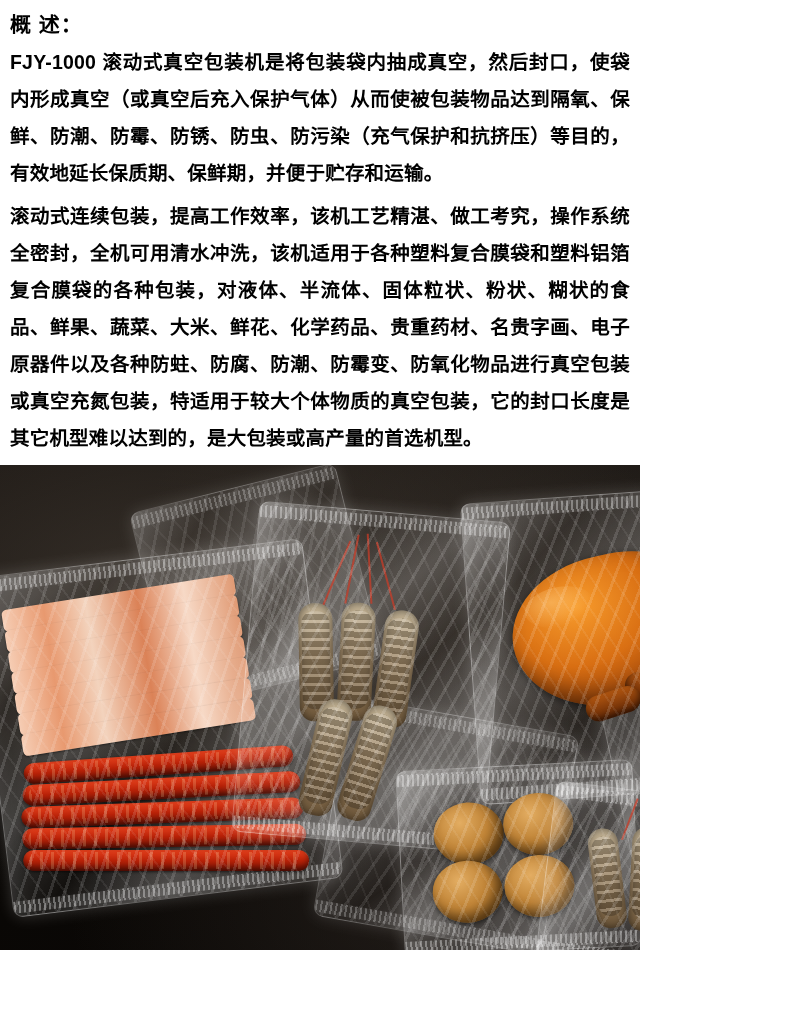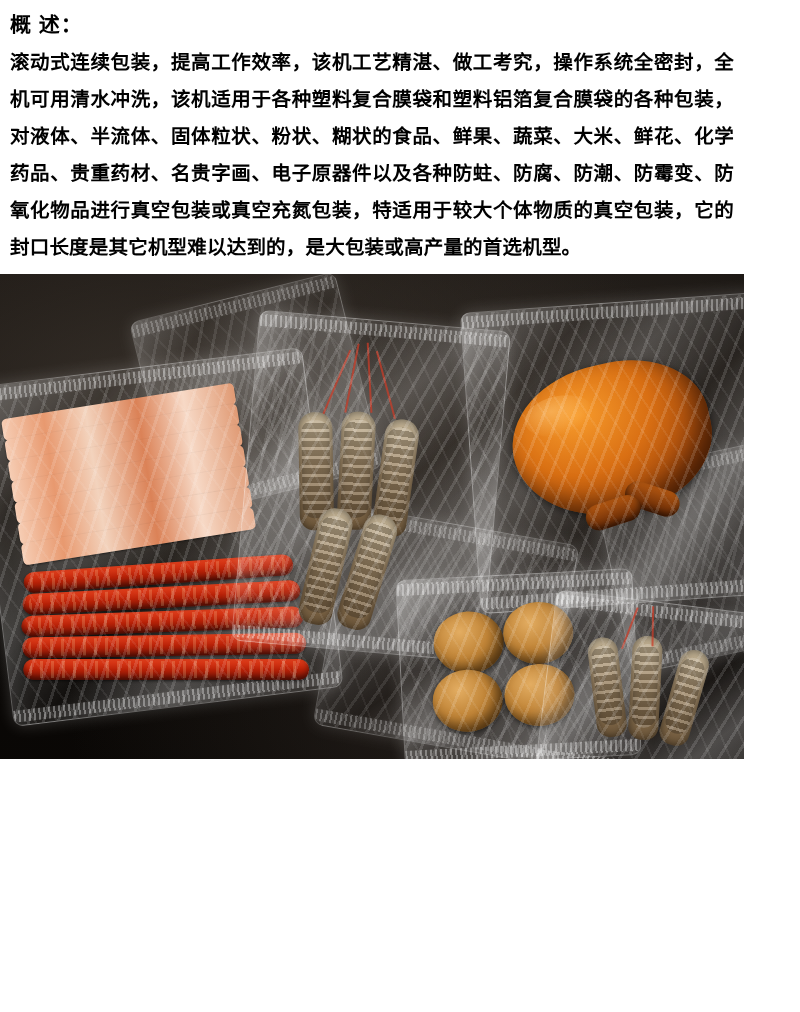--- a/index.html
+++ b/index.html
@@ -7,21 +7,21 @@
     margin: 0;
     padding: 0;
     background: #ffffff;
   }
   body {
     width: 800px;
     font-family: "Liberation Sans", "DejaVu Sans", sans-serif;
     color: #000000;
   }
   .page {
-    width: 744px;
+    width: 640px;
     min-height: 1012px;
     position: relative;
     overflow: hidden;
     background: #ffffff;
   }
   .copy {
     padding: 8px 10px 0 10px;
     box-sizing: border-box;
   }
   .section-title {
@@ -161,20 +161,21 @@
 </style>
 </head>
 <body>
 
 <div class="page">
 
   <div class="copy">
 
     <h2 class="section-title">概 述：</h2>
 
+    <p class="para">FJY-1000 滚动式真空包装机是将包装袋内抽成真空，然后封口，使袋内形成真空（或真空后充入保护气体）从而使被包装物品达到隔氧、保鲜、防潮、防霉、防锈、防虫、防污染（充气保护和抗挤压）等目的，有效地延长保质期、保鲜期，并便于贮存和运输。</p>
 
 
     <p class="para">滚动式连续包装，提高工作效率，该机工艺精湛、做工考究，操作系统全密封，全机可用清水冲洗，该机适用于各种塑料复合膜袋和塑料铝箔复合膜袋的各种包装，对液体、半流体、固体粒状、粉状、糊状的食品、鲜果、蔬菜、大米、鲜花、化学药品、贵重药材、名贵字画、电子原器件以及各种防蛀、防腐、防潮、防霉变、防氧化物品进行真空包装或真空充氮包装，特适用于较大个体物质的真空包装，它的封口长度是其它机型难以达到的，是大包装或高产量的首选机型。</p>
   </div>
 
   <div class="photo">
     <div class="bg"></div>
 
     <div class="pouch dim" style="left:150px; top:20px; width:210px; height:200px; transform:rotate(-14deg);">
       <div class="seal top"></div>

